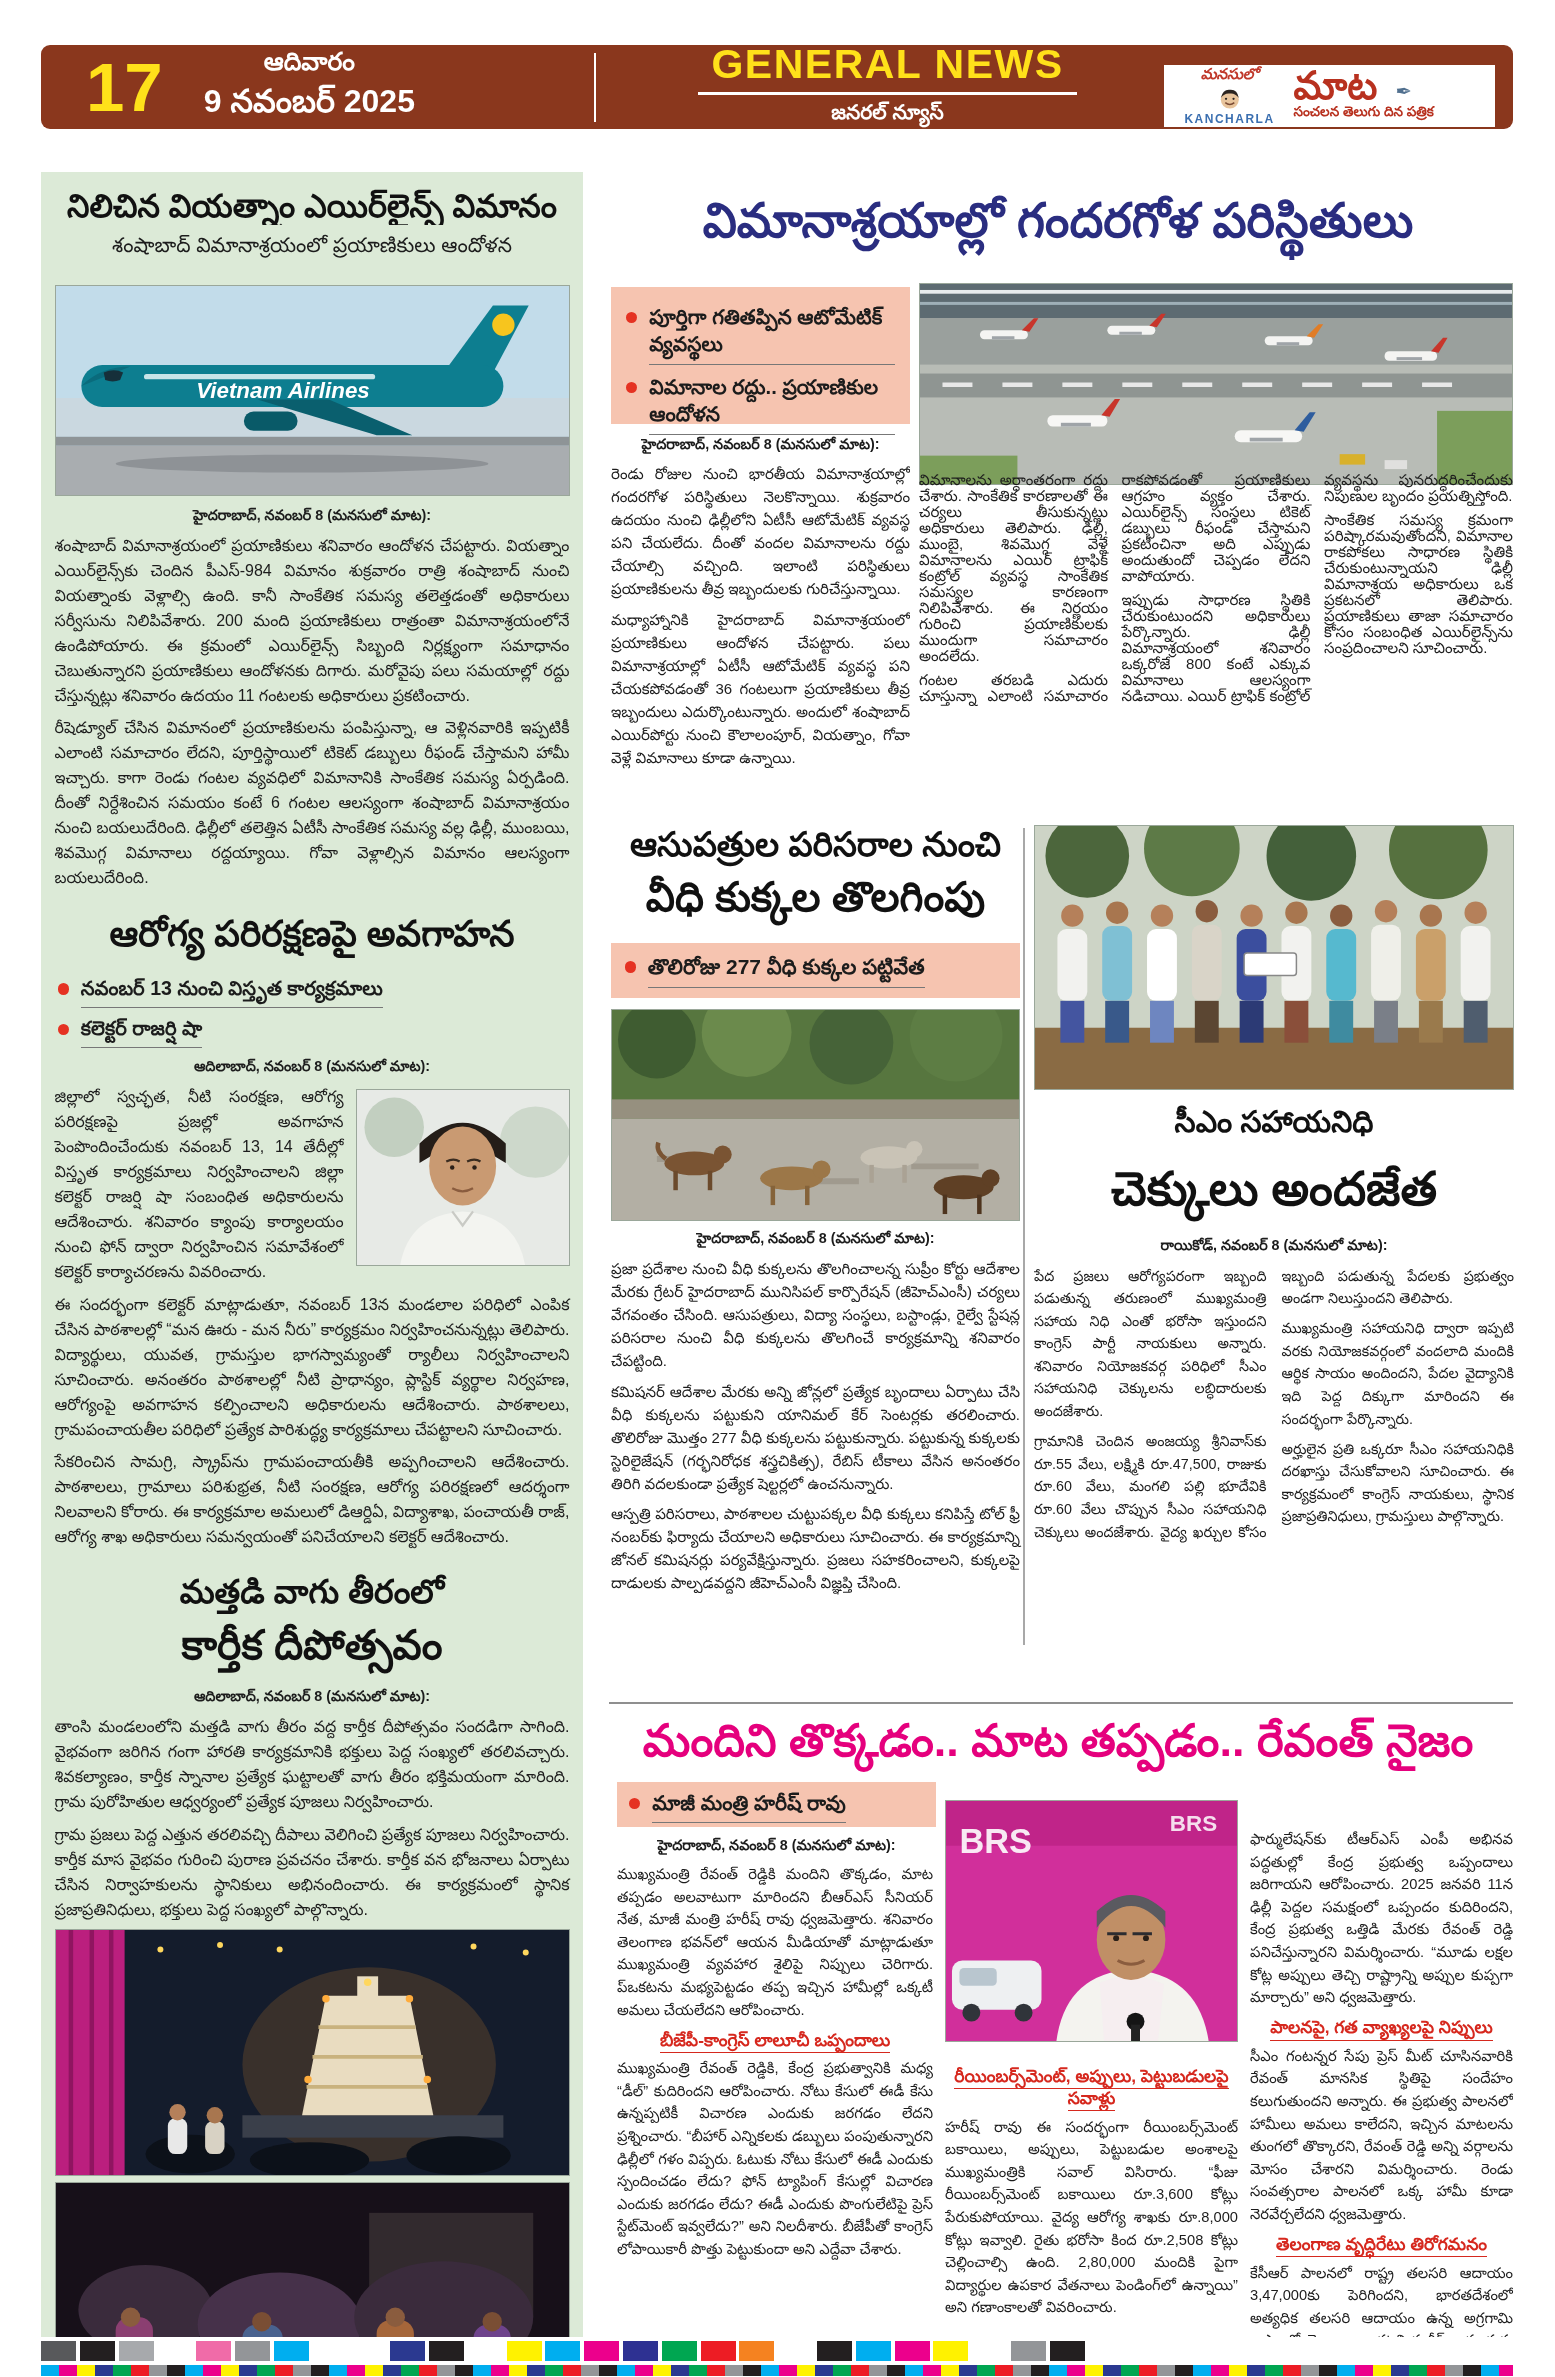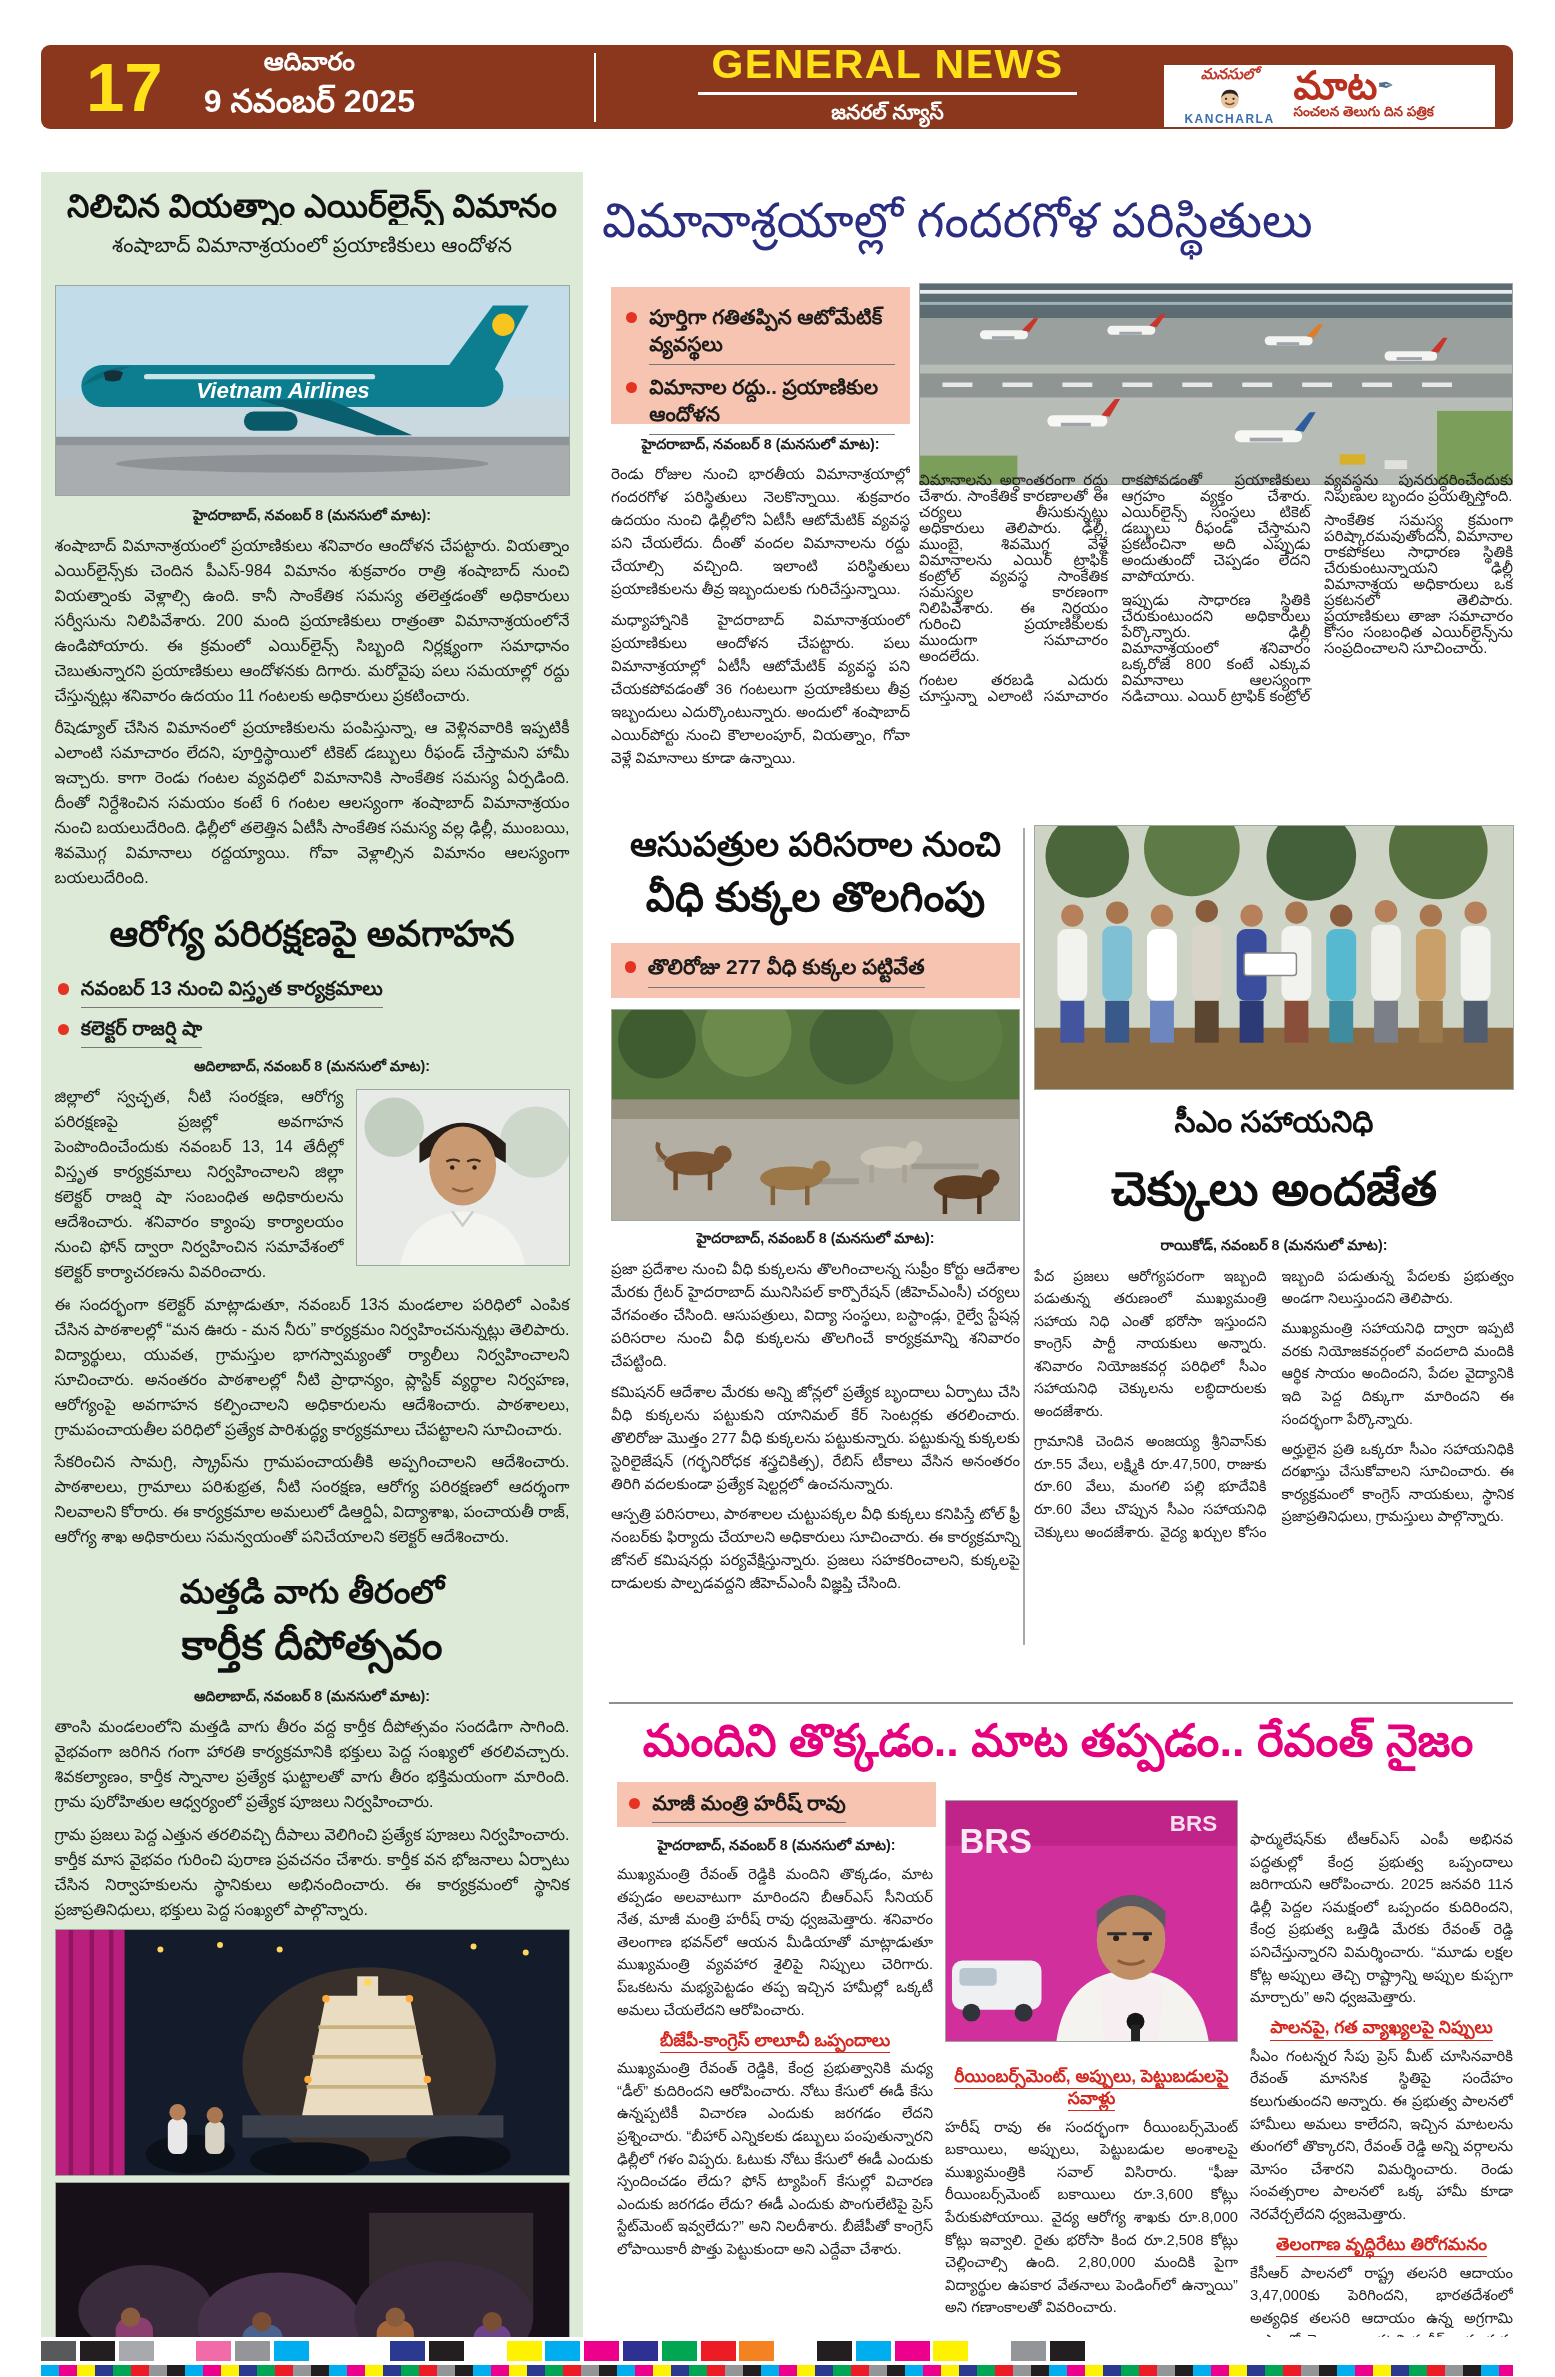--- a/index.html
+++ b/index.html
@@ -24,21 +24,21 @@
   .section-en { font-size:41px; font-weight:bold; color:#ffe11a; letter-spacing:1.5px;
     border-bottom:3px solid #ffffff; padding:0 13.5px 4.5px; white-space:nowrap; }
   .section-te { font-size:20.3px; font-weight:bold; color:#ffffff; margin-top:6px;
     border-bottom:1.5px solid #ffffff; padding:0 7.5px 3px; }
   .logo { position:absolute; right:18px; top:19.6px; width:331px; height:62px; background:#ffffff;
     display:flex; align-items:center; gap:7.5px; padding:3px 9px; }
   .logo-left { display:flex; flex-direction:column; align-items:center; width:113px; }
   .logo-tagline-top { color:#c0392b; font-size:15px; font-weight:bold; font-style:italic; white-space:nowrap; }
   .logo-brand { color:#3b6fb0; font-size:12px; font-weight:bold; letter-spacing:1.5px; }
   .logo-right { display:flex; flex-direction:column; }
-  .logo-name-row { display:flex; align-items:center; gap:0; }
+  .logo-name-row { display:flex; align-items:flex-end; gap:18px; }
   .logo-name { color:#b8311f; font-size:39px; font-weight:bold; line-height:0.9; }
   .pen-glyph { font-size:19.6px; color:#51708f; }
   .logo-tagline-bottom { color:#b8311f; font-size:13.5px; font-weight:bold; white-space:nowrap; margin-top:1.5px; }
 
   
   .headline { font-weight:bold; text-align:center; color:#111; }
   .nowrap { white-space:nowrap; overflow:hidden; }
   .dateline { font-weight:bold; font-size:14.3px; text-align:center; }
   .body-text { font-size:16px; line-height:25px; text-align:justify; }
   .body-text p { margin-bottom:7.5px; }
@@ -58,22 +58,22 @@
   .photo-frame svg { display:block; width:100%; height:100%; }
   .a2-headline { font-size:36px; margin-top:22.6px; }
   .left-bullets { margin:12px 3px 0; display:flex; flex-direction:column; gap:7.5px; font-size:19.6px; }
   .a3-headline1 { font-size:33px; margin-top:24px; }
   .a3-headline2 { font-size:41px; margin-top:3px; }
   .collector-float { float:right; width:214px; height:177px; margin:4.5px 0 7.5px 12px;
     border:0.8px solid #9aa79a; overflow:hidden; }
   .collector-float svg { display:block; width:100%; height:100%; }
 
   
-  .airports-headline { left:602px; top:193px; width:912px; font-size:48px; font-weight:normal;
-    color:#2a2d80; text-align:left; }
+  .airports-headline { left:602px; top:193px; width:912px; font-size:48px; font-weight:bold;
+    color:#2a2d80; text-align:center; }
   .airports-bullets { left:611px; top:287px; width:299px; height:137px; padding:16.6px 15px;
     display:flex; flex-direction:column; gap:9px; font-size:20.3px; }
   .airports-dateline { left:611px; top:436px; width:299px; }
   .airports-colA { left:611px; top:462px; width:299px; height:345px; overflow:hidden;
     font-size:15px; line-height:23px; }
   .airports-cols { left:919px; top:472px; width:594px; height:310px; overflow:hidden;
     column-count:3; column-gap:13.5px; font-size:15px; line-height:16px; }
   .airport-photo { left:919px; top:283px; width:594px; height:202px; }
 
   

